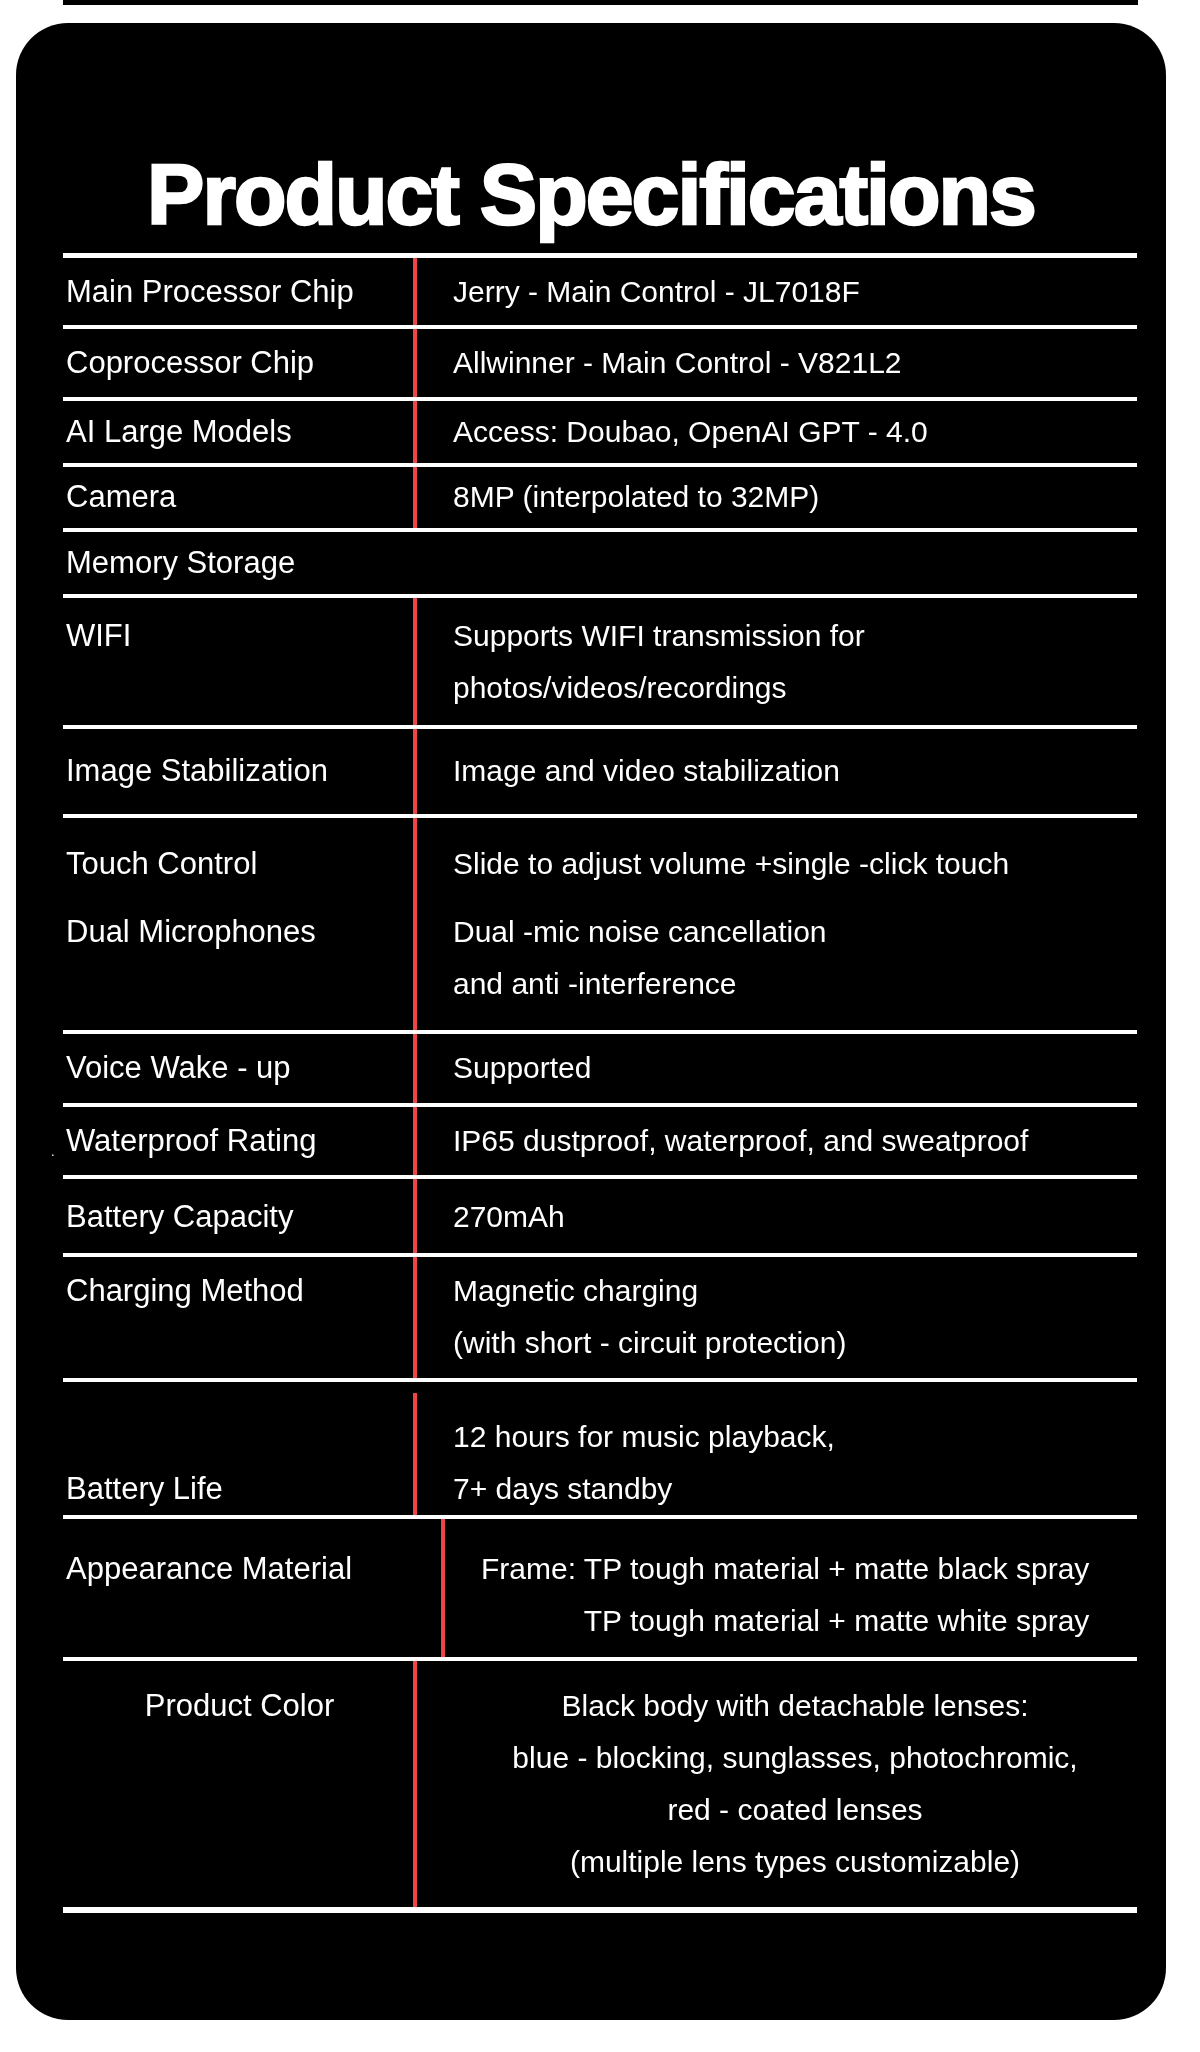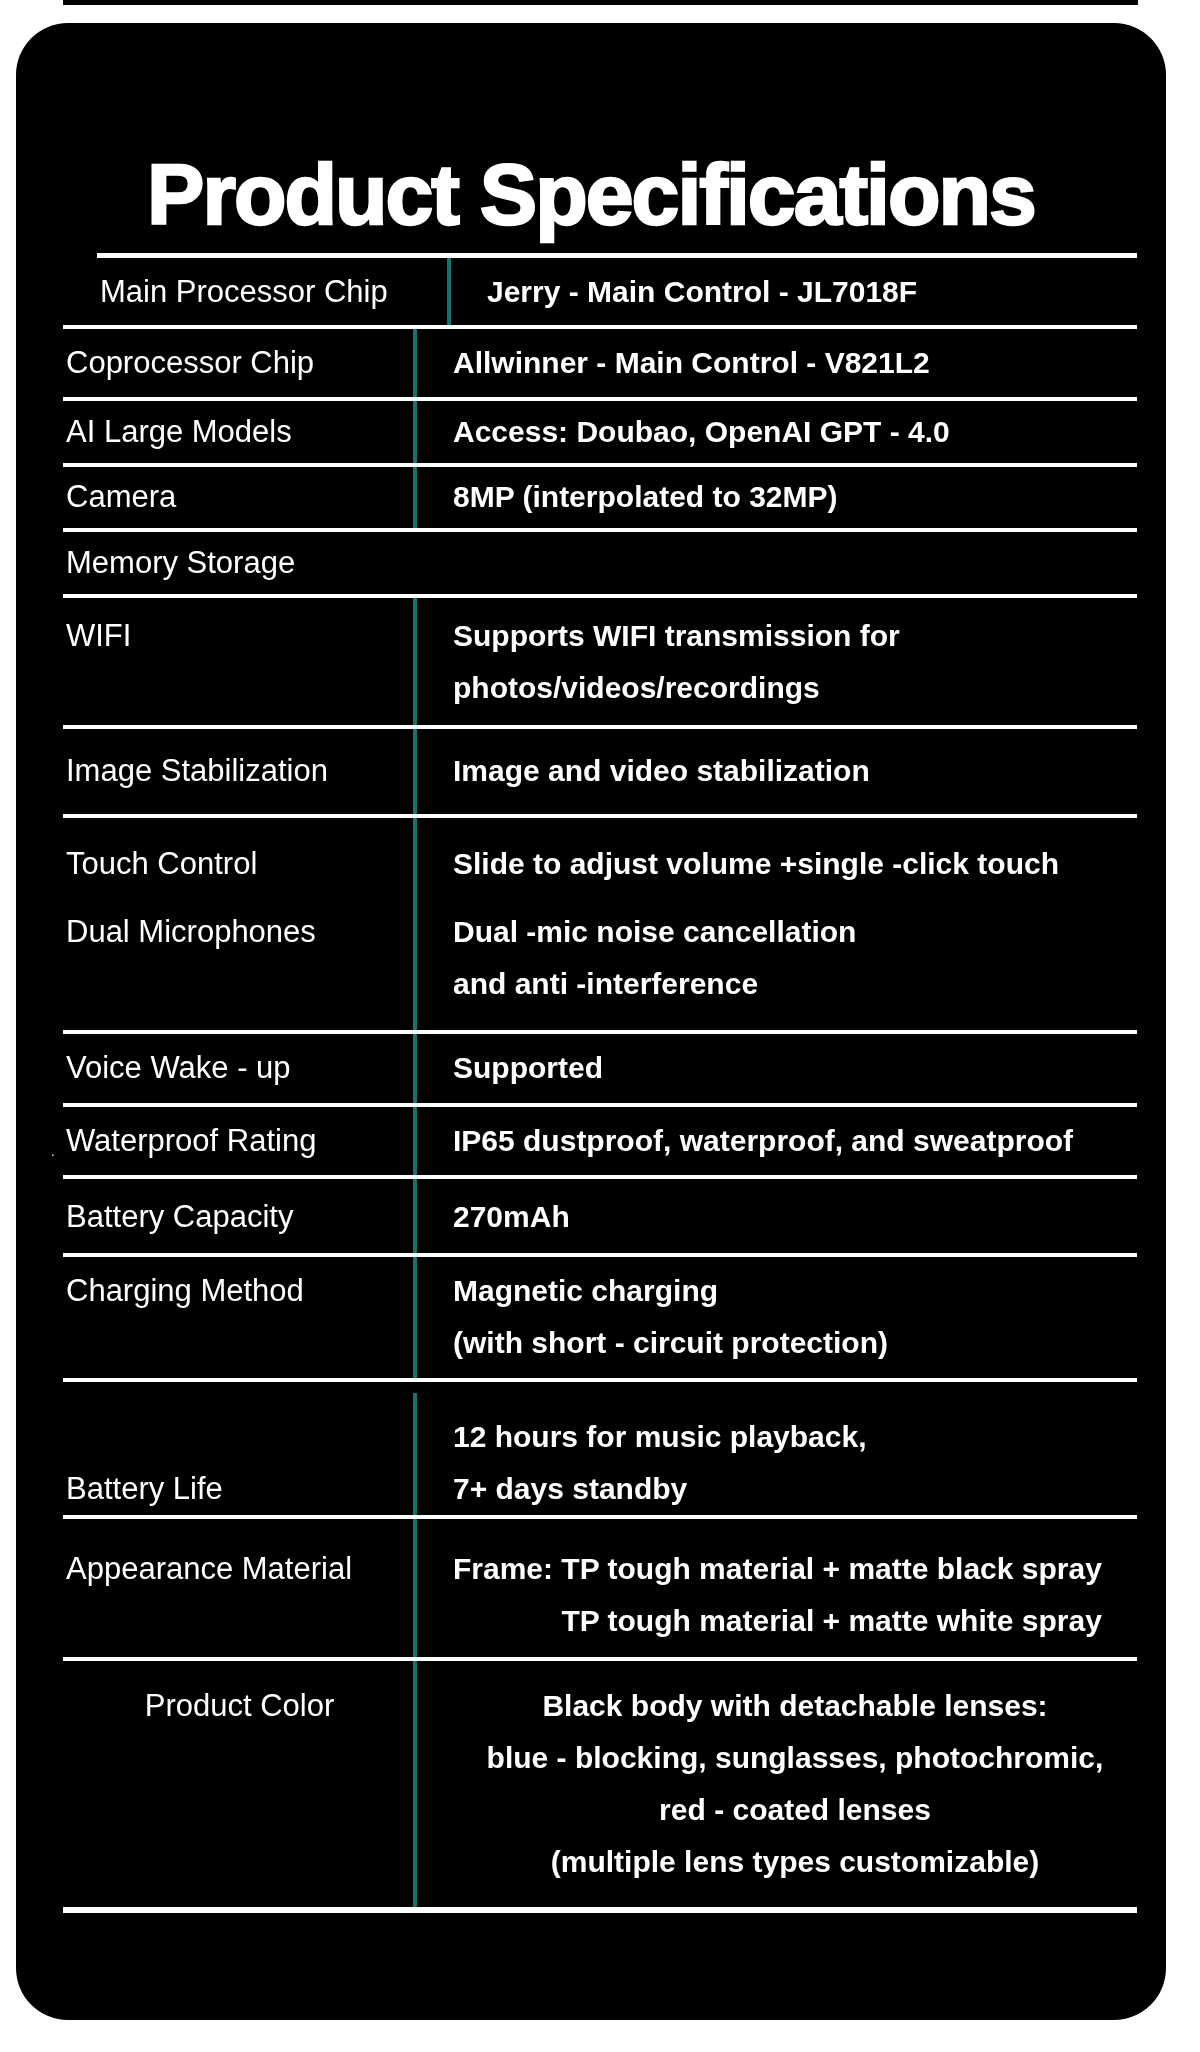--- a/index.html
+++ b/index.html
@@ -17,43 +17,43 @@
     font-size:86px;line-height:110px;font-weight:700;letter-spacing:-2px;
     -webkit-text-stroke:2.4px #ffffff;white-space:nowrap;
   }
   .tbl{
     position:absolute;top:230px;left:47px;width:1074px;
     border-bottom:6px solid #fff;
   }
   .trow{display:flex;border-top:4px solid #fff;box-sizing:content-box;}
   .trow.first{border-top-width:5px;}
   .lcell{width:350px;box-sizing:border-box;padding-left:3px;padding-top:var(--pt,8px);}
-  .vcell{flex:1;border-left:4px solid #0f766e;padding-left:36px;box-sizing:border-box;padding-top:var(--pt,8px);font-weight:bold;}
+  .vcell{flex:1;border-left:4px solid #ef4444;padding-left:36px;box-sizing:border-box;padding-top:var(--pt,8px);}
   .ln{line-height:52px;font-size:30px;white-space:nowrap;}
   .lcell .ln{font-size:31px;}
   .sub2gap{margin-top:16px;}
   .alignblock{display:inline-block;}
   .t-right{text-align:right;}
   .wlabel{position:relative;}
   .predot{position:absolute;left:-15px;bottom:9px;font-size:13px;line-height:13px;}
   
-  .r0{height:67px;margin-left:34px;--pt:8px;}
+  .r0{height:67px;--pt:8px;}
   .r1{height:68px;--pt:8px;}
   .r2{height:62px;--pt:5px;}
   .r3{height:61px;--pt:4px;}
   .r4{height:62px;--pt:5px;}
   .r5{height:127px;--pt:12px;}
   .r6{height:85px;--pt:16px;}
   .r7{height:212px;--pt:20px;}
   .r8{height:69px;--pt:8px;}
   .r9{height:68px;--pt:8px;}
   .r10{height:74px;--pt:12px;}
   .r11{height:121px;--pt:8px;}
   .r12{height:133px;align-items:flex-end;--pt:18px;}
-  .r13{height:138px;--pt:24px;}
+  .r13{height:138px;gap:28px;--pt:24px;}
   .r14{height:246px;text-align:center;--pt:19px;}
 </style>
 </head>
 <body>
 
 <div class="top-strip"></div>
 
 <div class="card">
   <h1 class="title">Product Specifications</h1>
 

